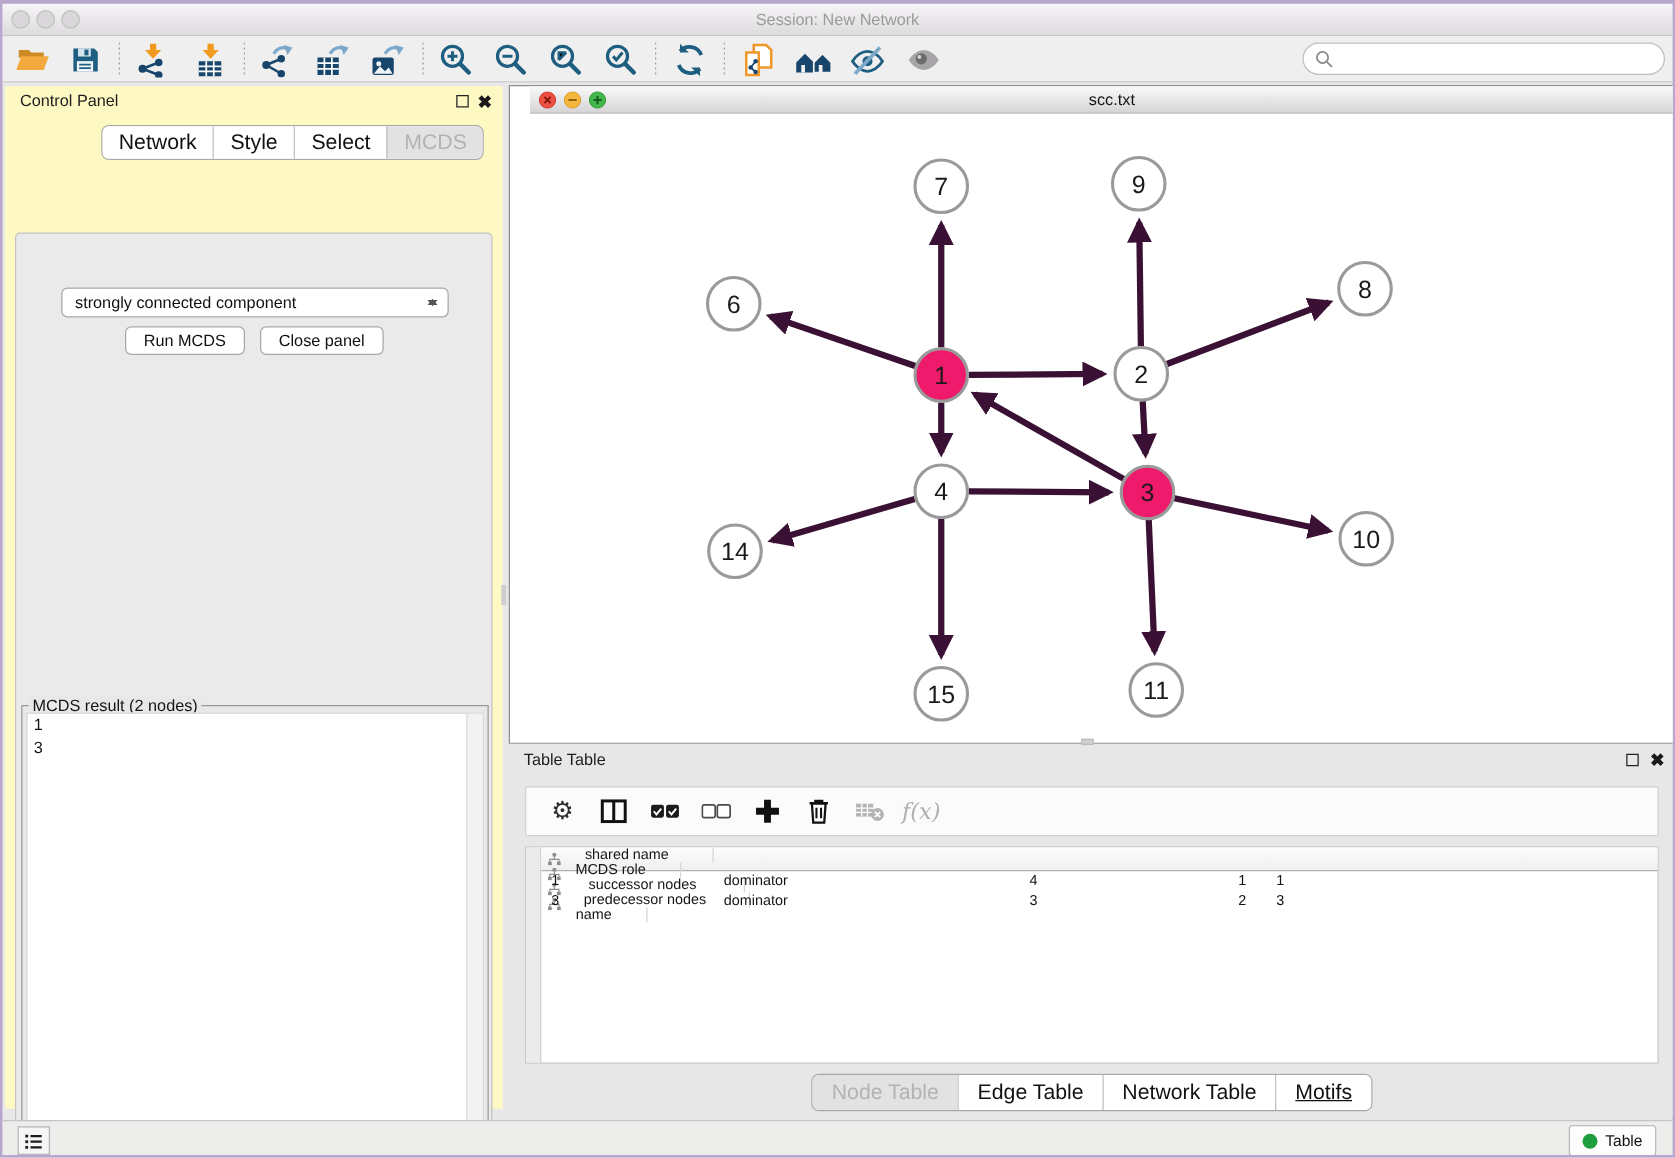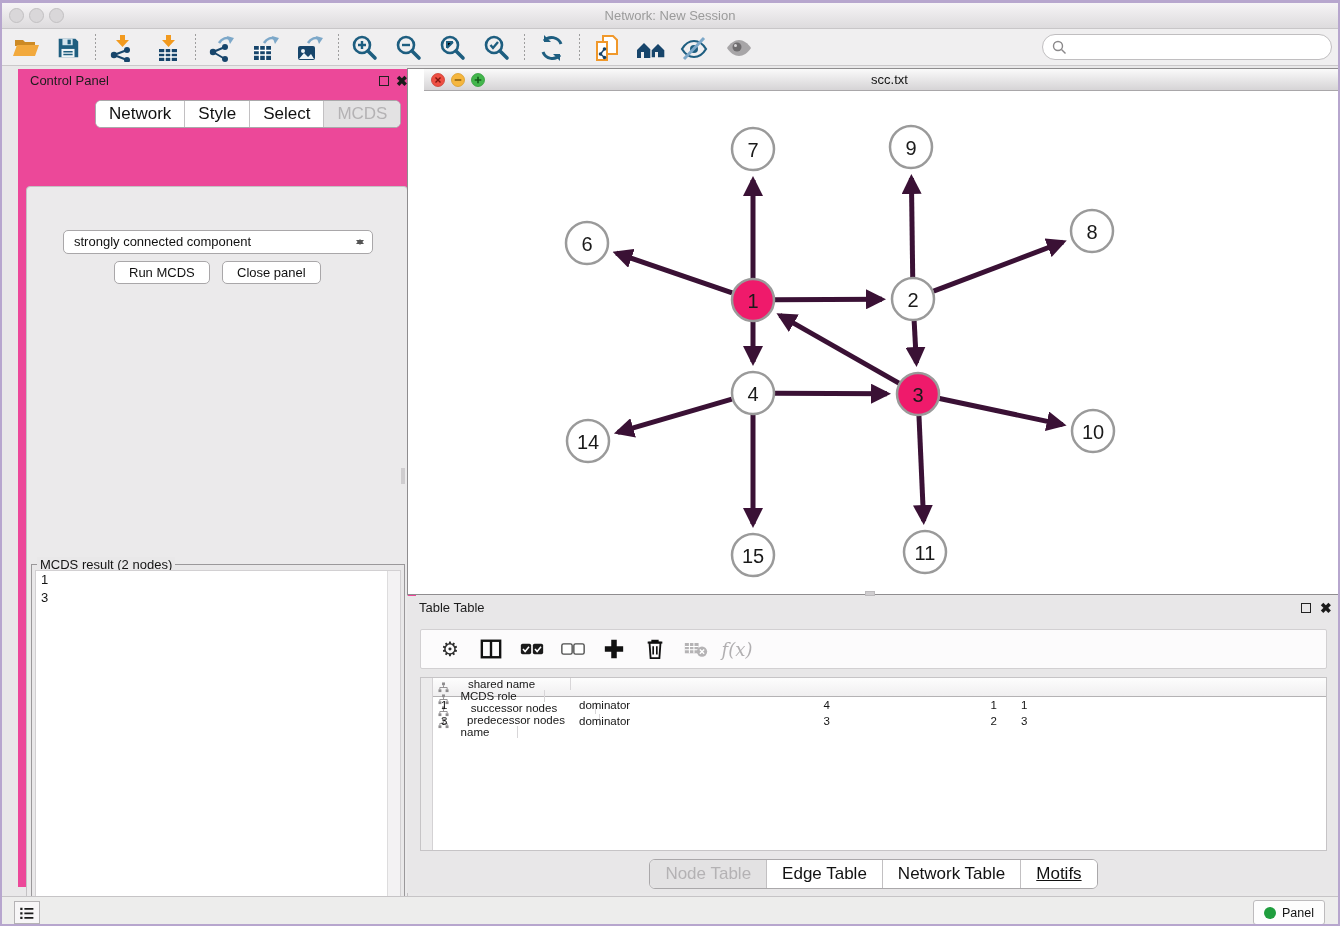--- a/index.html
+++ b/index.html
@@ -18,21 +18,21 @@
   .toolbar { position:absolute; left:0; top:26px; width:1336px; height:37px; background:#f0eff0;
              border-bottom:1px solid #cac8ca; }
   .tb-btn { position:absolute; top:3px; width:36px; height:31px; display:flex; align-items:center; justify-content:center; }
   .tb-sep { position:absolute; top:5px; width:1px; height:27px;
             background-image:linear-gradient(#9e9e9e 40%, transparent 40%); background-size:1px 4px; }
   .searchbox { position:absolute; left:1040px; top:5px; width:290px; height:26px; background:#fff;
                border:1px solid #c0bec0; border-radius:13px; display:flex; align-items:center; padding-left:8px; }
   .searchbox input { border:none; outline:none; flex:1; font-size:13px; font-family:"Liberation Sans",sans-serif; background:transparent; }
 
   
-  .cpanel { position:absolute; left:16px; top:66px; width:398px; height:818px; background:#ec4899; }
+  .cpanel { position:absolute; left:2px; top:66px; width:398px; height:818px; background:#fef9c3; }
   .panel-head { position:absolute; left:0; top:0; width:100%; height:24px; font-size:13px; color:#1d1d1d; padding-left:12px; line-height:24px; }
   .ph-float { position:absolute; top:7px; width:10px; height:10px; border:1.5px solid #222; }
   .ph-close { position:absolute; top:4px; font-size:14px; font-weight:bold; color:#1a1a1a; line-height:16px; }
   .seg { position:absolute; display:flex; border:1px solid #aaa8aa; border-radius:6px; overflow:hidden; background:#fff; }
   .seg .seg-tab { font-size:17px; color:#111; padding:3px 13px; background:#fff; border-left:1px solid #c2c0c2; white-space:nowrap; }
   .seg .seg-tab:first-child { border-left:none; }
   .seg .seg-tab.active { background:#e3e2e3; color:#b4b2b4; }
   .cp-inset { position:absolute; left:8px; top:117px; width:382px; height:766px; background:#ebeaeb;
               border:1px solid #c4c2c4; border-radius:4px; }
   .opt-label { position:absolute; left:0; top:20px; width:100%; text-align:center; font-size:13px; color:#141414; }
@@ -87,21 +87,21 @@
             display:flex; align-items:center; gap:6px; padding:0 10px; font-size:12.5px; color:#141414; }
   .mem-dot { width:12px; height:12px; border-radius:50%; }
 </style>
 </head>
 <body>
 
 <div class="titlebar">
   <span class="tl" style="left:7px"></span>
   <span class="tl" style="left:27px"></span>
   <span class="tl" style="left:47px"></span>
-  <div class="title-text">Network: New Session</div>
+  <div class="title-text">Session: New Network</div>
 </div>
 
 <div class="toolbar">
   <div class="tb-btn" style="left:6px">
     <svg width="28" height="28" viewBox="0 0 28 28">
         <path d="M3 6h8l2 2h10v4H3z" fill="#cd8a25"></path>
         <path d="M1 22l4-11h22l-4 11z" fill="#f2a93d"></path>
       </svg>
   </div>
   <div class="tb-btn" style="left:48px">
@@ -489,15 +489,15 @@
   <div class="sb-listbtn">
     <svg width="18" height="18" viewBox="0 0 24 24">
         <rect x="3" y="5" width="3" height="3" fill="#1c1c1c"></rect>
         <rect x="3" y="11" width="3" height="3" fill="#1c1c1c"></rect>
         <rect x="3" y="17" width="3" height="3" fill="#1c1c1c"></rect>
         <path d="M8.5 6.5h12M8.5 12.5h12M8.5 18.5h12" stroke="#1c1c1c" stroke-width="2.4"></path>
       </svg>
   </div>
   <div class="sb-mem">
     <span class="mem-dot" style="background: rgb(31, 158, 62);"></span>
-    <span>Panel</span>
+    <span>Table</span>
   </div>
 </div>
 
 </body></html>

